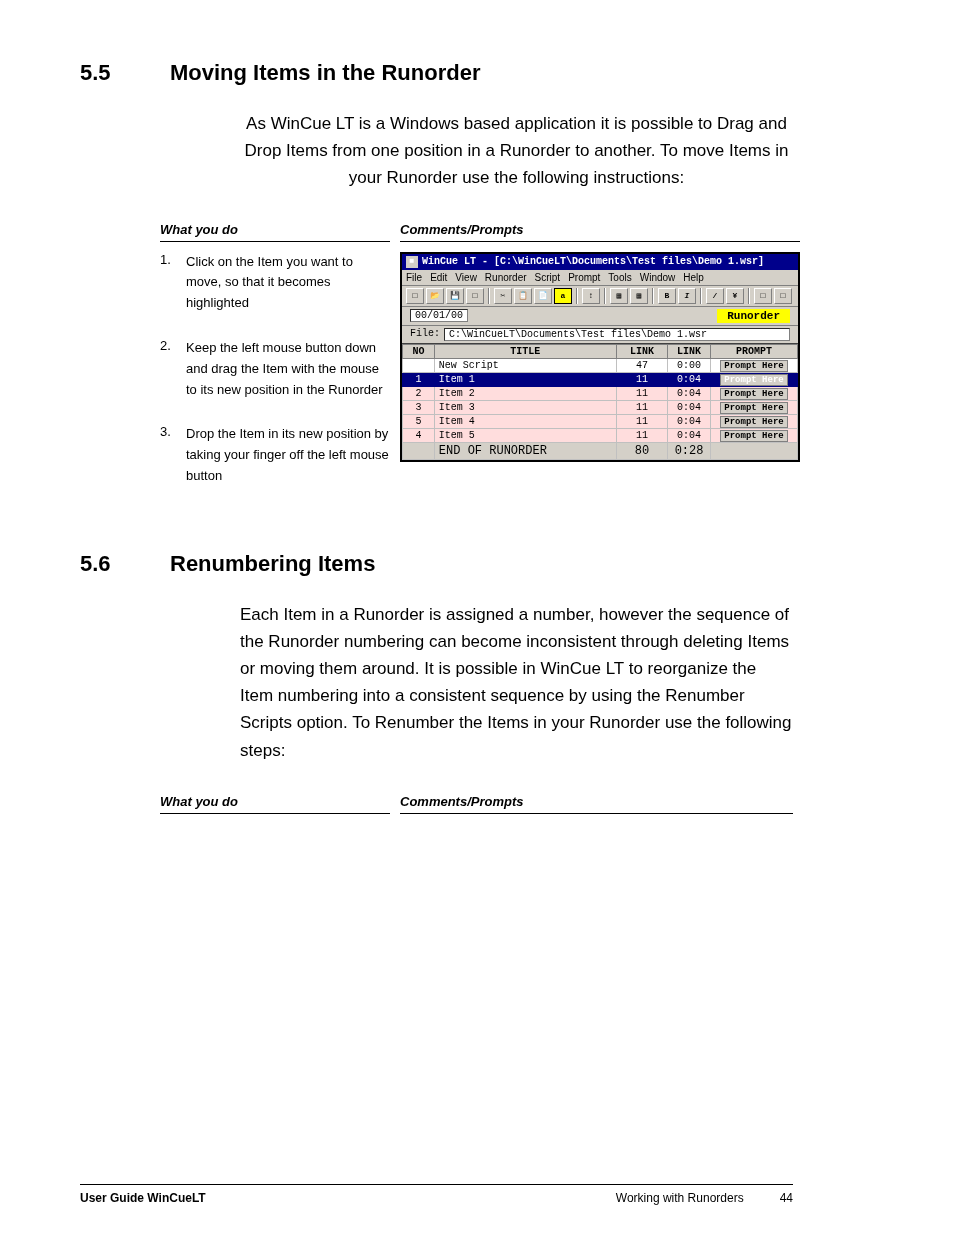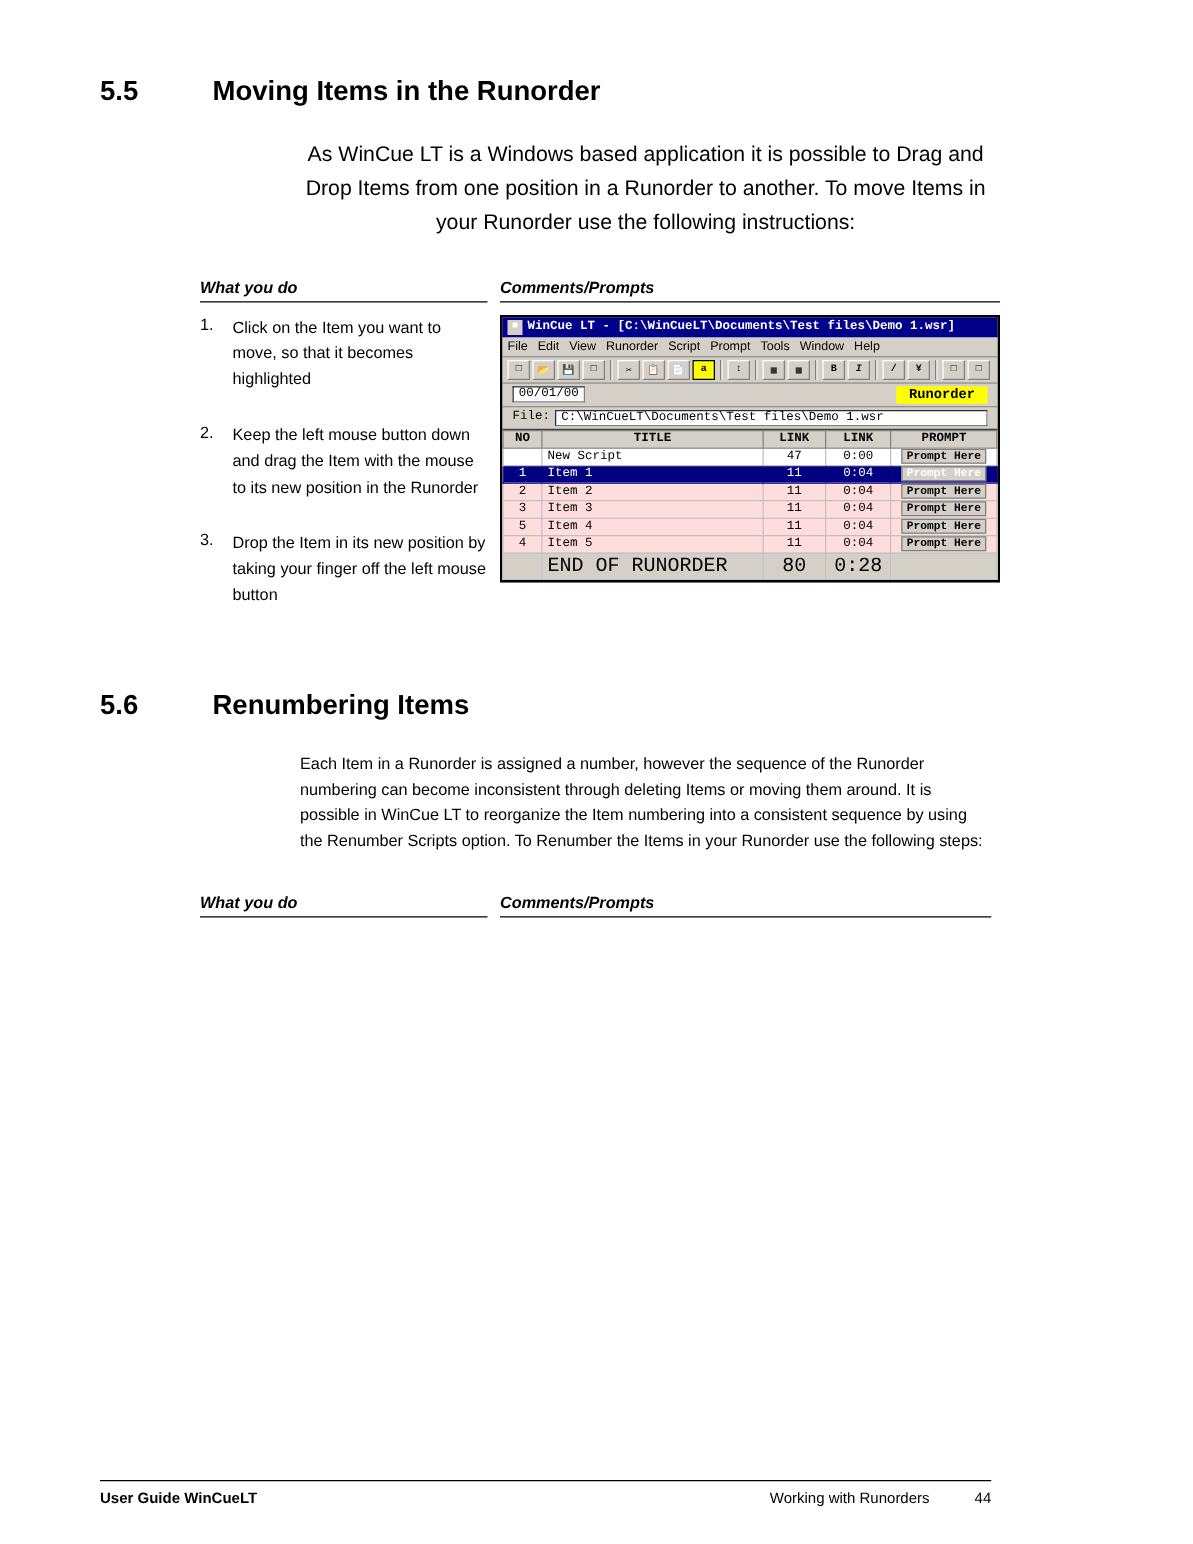--- a/index.html
+++ b/index.html
@@ -233,31 +233,31 @@
       white-space: nowrap;
     }
     .col-no { width: 28px; text-align: center; }
     .col-title { width: 160px; }
     .col-words { width: 45px; text-align: center; }
     .col-link { width: 35px; text-align: center; }
     .col-prompt { width: 65px; text-align: center; }
     .footer-row td {
       background: #d4d0c8;
       font-weight: normal;
-      font-size: 16px;
+      font-size: 12px;
     }
 
     
     .section-56 {
       margin-top: 40px;
     }
     .section-56-intro {
       margin-left: 160px;
       margin-bottom: 30px;
-      font-size: 13px;
+      font-size: 17px;
       line-height: 1.6;
       max-width: 560px;
       margin-top: 12px;
     }
     .section-56-cols {
       margin-left: 80px;
       display: flex;
       gap: 10px;
     }
     .section-56-cols .col-header {

